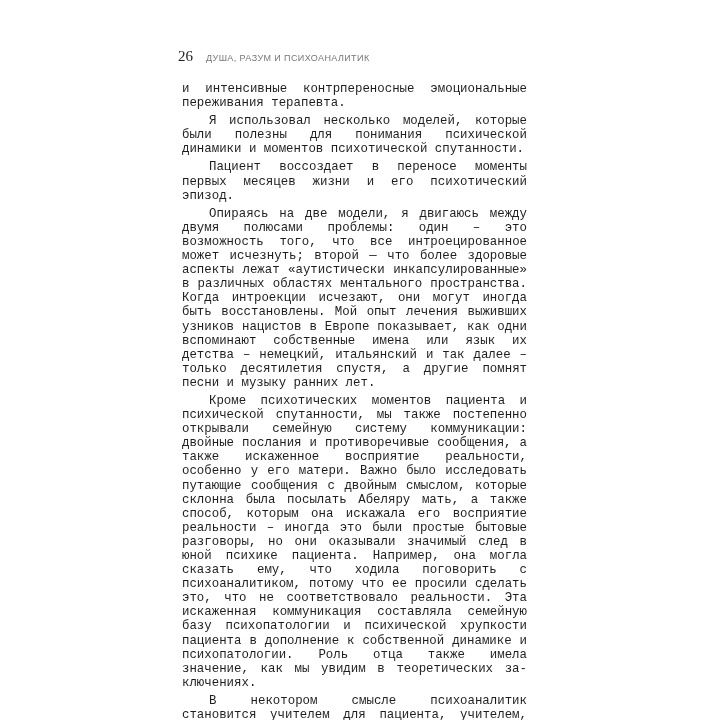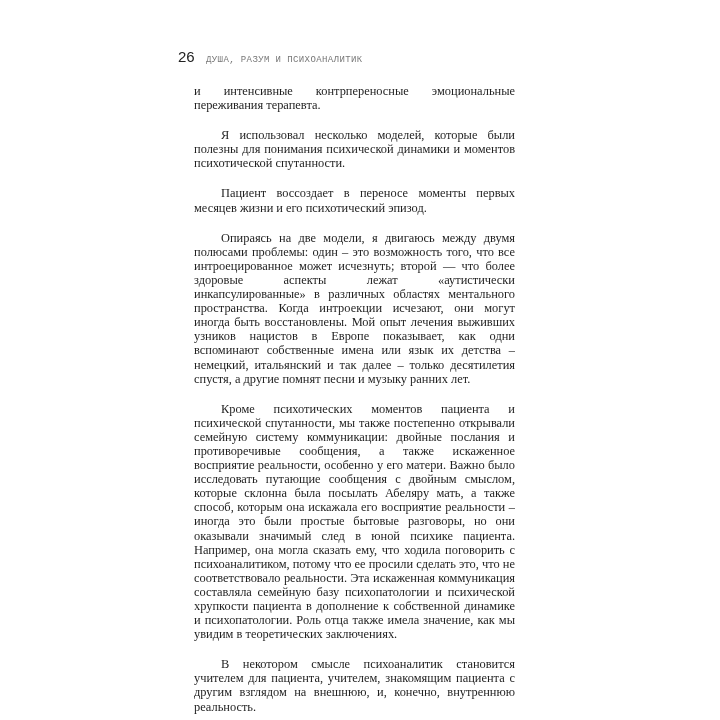--- a/index.html
+++ b/index.html
@@ -21,40 +21,41 @@
       top: 48px;
       width: 353px;
     }
     .running-head {
       display: flex;
       align-items: baseline;
       height: 20px;
       margin-bottom: 14px;
     }
     .page-number {
-      font-family: Liberation Sans, sans-serif;
+      font-family: Liberation Serif, serif;
       font-size: 15px;
       color: #222;
       width: 28px;
     }
     .running-title {
-      font-family: Liberation Mono, monospace;
+      font-family: Liberation Sans, sans-serif;
       font-size: 9px;
       letter-spacing: 0.4px;
       color: #777;
     }
     .body-text {
       font-size: 12.4px;
       line-height: 14.1px;
     }
     .body-text p {
-      margin: 16px;
+      margin: 4px;
       text-align: justify;
       text-align-last: left;
       hyphens: manual;
+      font-family: Liberation Mono, monospace;
     }
     .body-text p.indent {
       text-indent: 27px;
     }
   </style>
 </head>
 <body>
 
 <div class="page">
   <div class="running-head">

